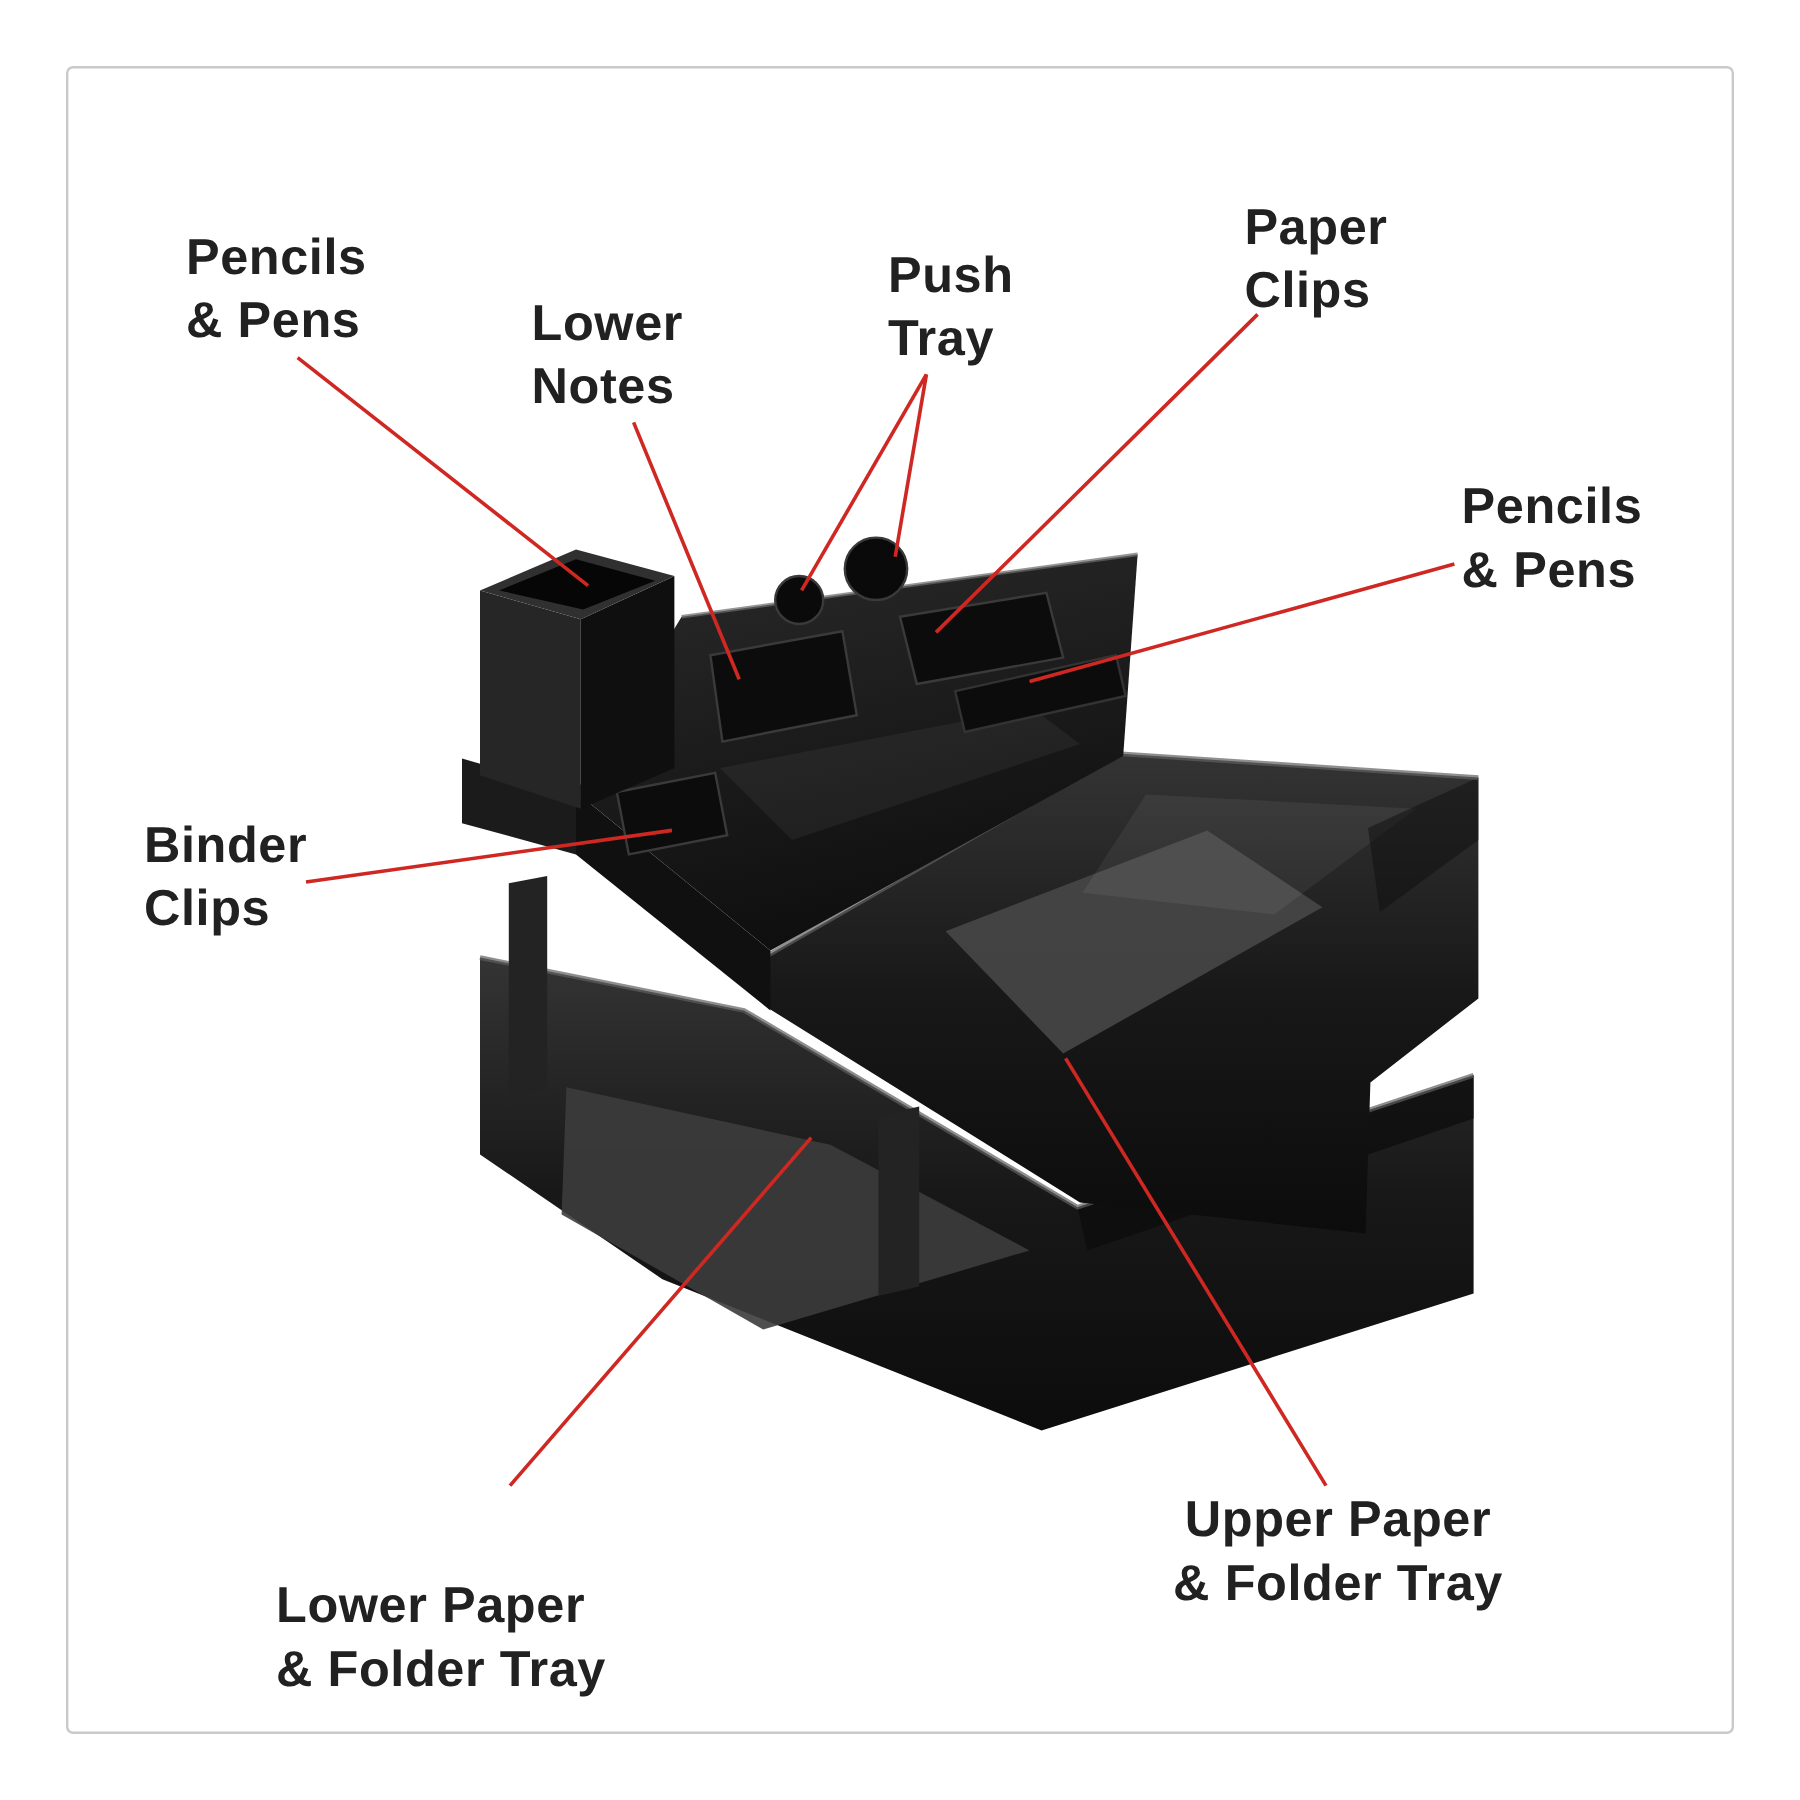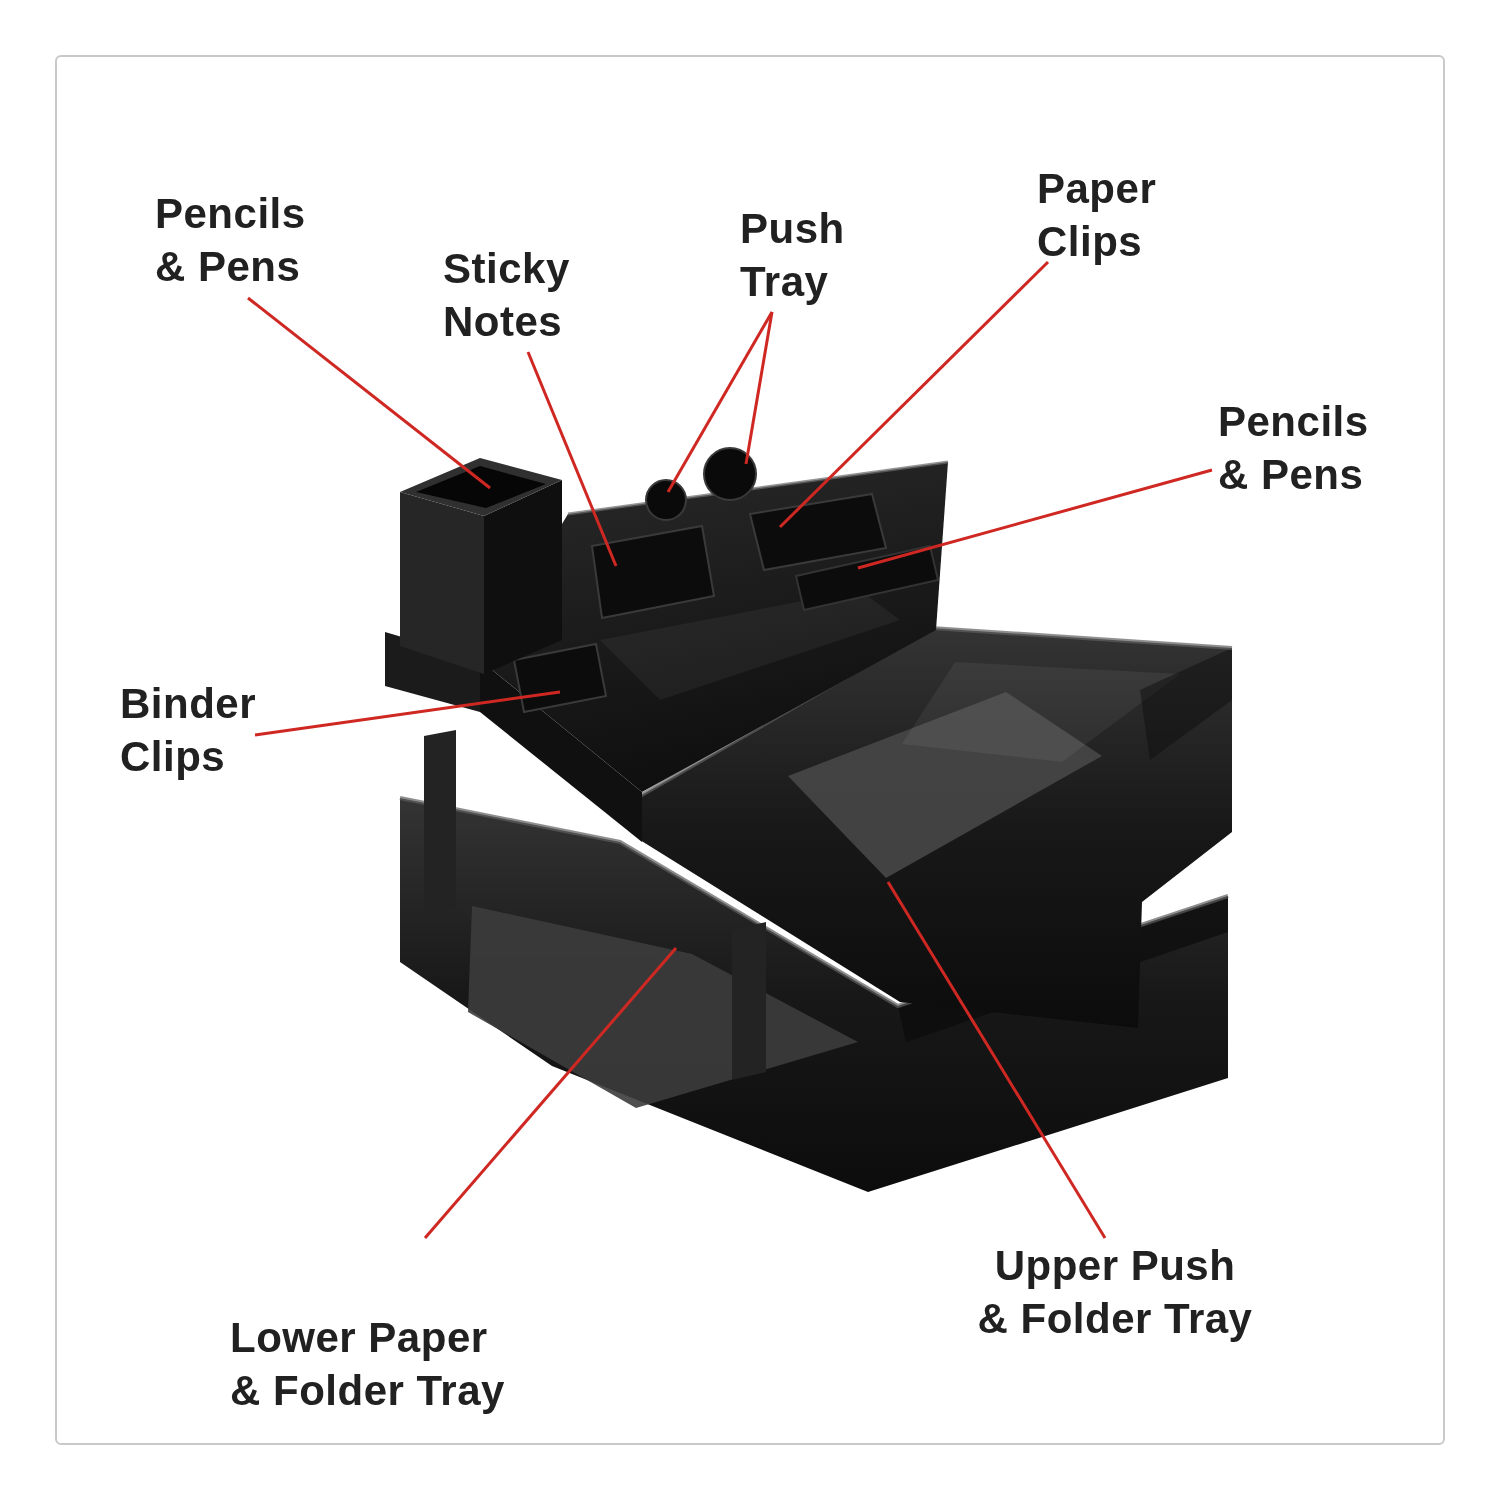--- a/index.html
+++ b/index.html
@@ -99,21 +99,21 @@
       <line class="leader" x1="1105" y1="1238" x2="888" y2="882"></line>
     </g>
   </svg>
 
   <div class="label lbl-pencils-left">
     <span>Pencils</span>
     <span>&amp; Pens</span>
   </div>
 
   <div class="label lbl-sticky">
-    <span>Sticky</span>
+    <span>Lower</span>
     <span>Notes</span>
   </div>
 
   <div class="label lbl-push">
     <span>Push</span>
     <span>Tray</span>
   </div>
 
   <div class="label lbl-paper">
     <span>Paper</span>
@@ -129,17 +129,17 @@
     <span>Binder</span>
     <span>Clips</span>
   </div>
 
   <div class="label lbl-lower">
     <span>Lower Paper</span>
     <span>&amp; Folder Tray</span>
   </div>
 
   <div class="label lbl-upper">
-    <span>Upper Push</span>
+    <span>Upper Paper</span>
     <span>&amp; Folder Tray</span>
   </div>
 
 </div>
 
 </body></html>

